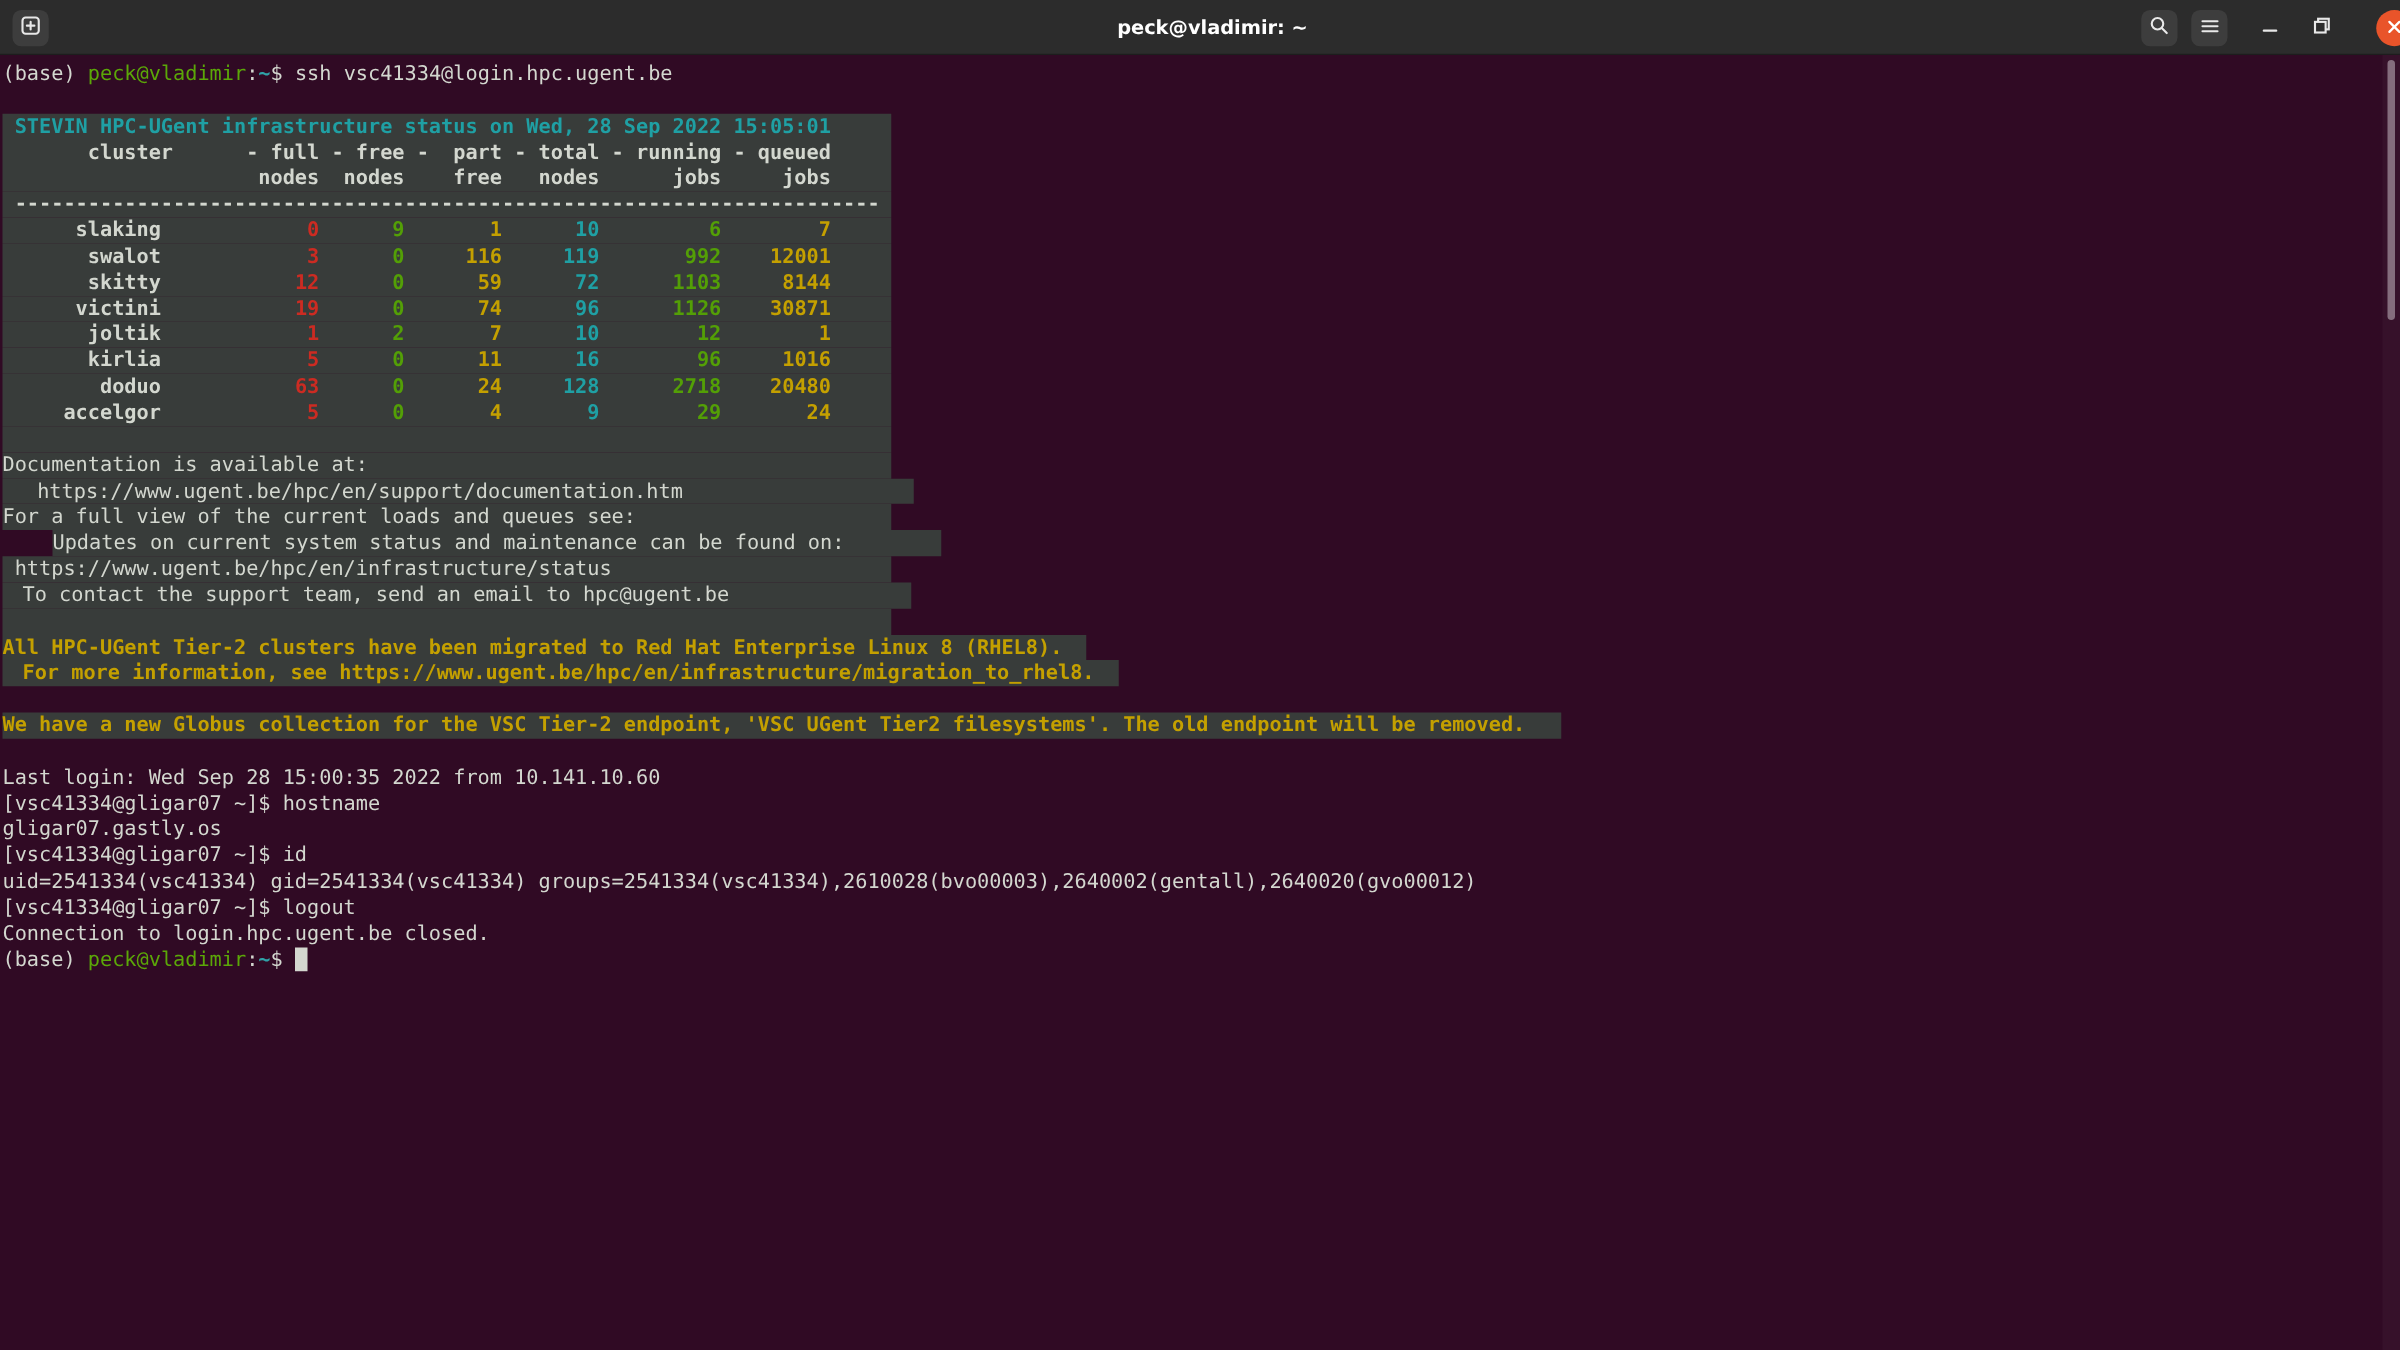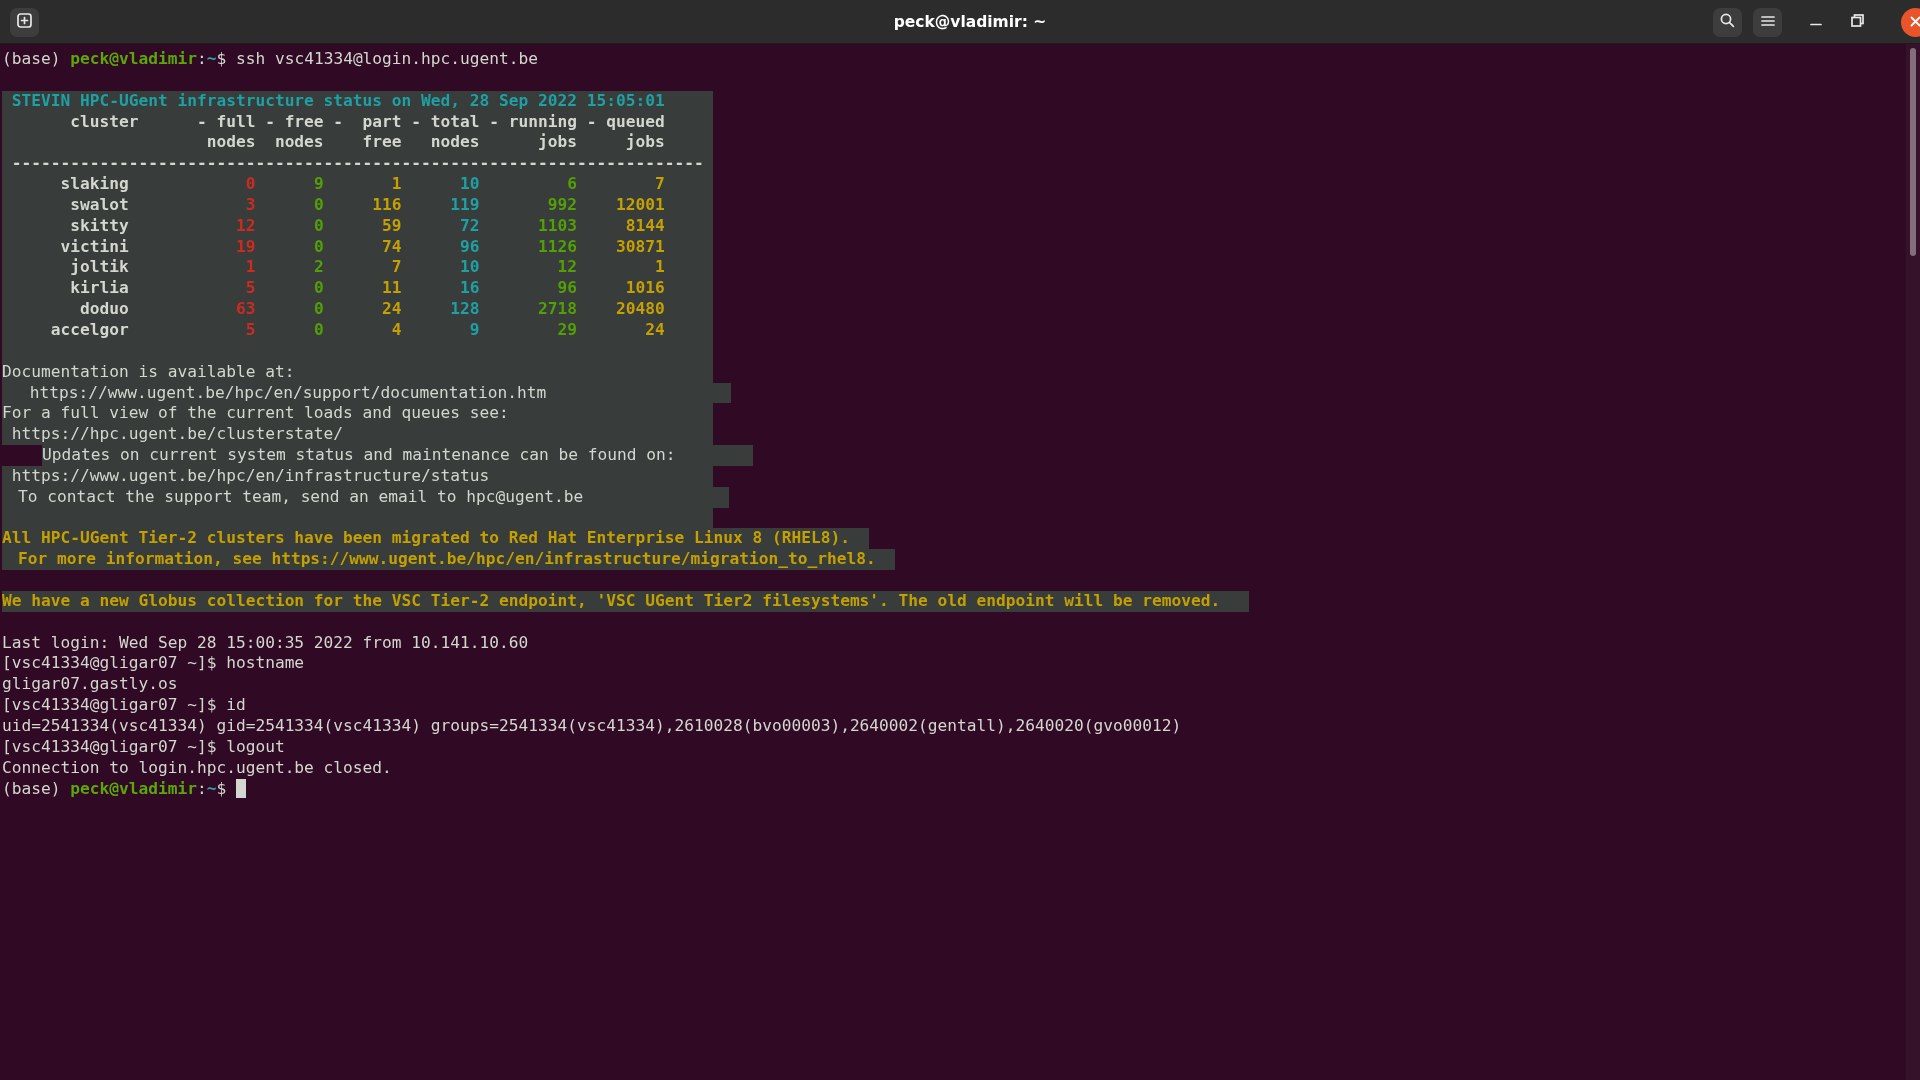--- a/index.html
+++ b/index.html
@@ -18,21 +18,21 @@
     background:var(--close_bg,#e9542a);display:flex;align-items:center;justify-content:center;}
   svg .st{stroke:var(--icon,#e8e8e8);stroke-width:1.7;fill:none;stroke-linecap:round;}
   
   .term{position:absolute;left:2px;top:44px;width:1918px;height:1036px;padding-top:5px;
     font-size:16.2px;line-height:20.85px;color:var(--white,#d3d7cf);}
   .tl{height:20.85px;white-space:pre;}
   .ls{display:inline-block;white-space:pre;height:20.85px;vertical-align:top;}
   .blk{background:var(--block_bg,#383c3a);}
   .w{color:var(--white,#d3d7cf);}
   .wb{color:var(--white,#d3d7cf);font-weight:bold;}
-  .g{color:var(--green,#5ba708);font-weight:bold;}
+  .g{color:var(--green,#5ba708);font-weight:normal;}
   .t{color:var(--teal,#2fa3a8);font-weight:bold;}
   .c{color:var(--cyan,#1fa0a4);font-weight:bold;}
   .r{color:var(--red,#cc2b22);font-weight:bold;}
   .gn{color:var(--num_green,#539f06);font-weight:bold;}
   .y{color:var(--yellow,#c4a000);font-weight:bold;}
   .yb{color:var(--yellow,#c4a000);font-weight:bold;}
   .cursor{display:inline-block;width:1ch;background:var(--white,#d3d7cf);height:19px;}
   
   .sb-track{position:absolute;right:0;top:44px;width:14px;height:1036px;background:rgba(255,255,255,0.03);}
   .sb-thumb{position:absolute;right:4px;top:48px;width:6px;height:208px;border-radius:3px;
@@ -113,21 +113,20 @@
       <div class="tl"><span class="ls blk" style="width: 73ch;"><span class="wb">       skitty</span><span class="r">           12</span><span class="gn">      0</span><span class="y">      59</span><span class="c">      72</span><span class="gn">      1103</span><span class="y">     8144</span></span></div>
       <div class="tl"><span class="ls blk" style="width: 73ch;"><span class="wb">      victini</span><span class="r">           19</span><span class="gn">      0</span><span class="y">      74</span><span class="c">      96</span><span class="gn">      1126</span><span class="y">    30871</span></span></div>
       <div class="tl"><span class="ls blk" style="width: 73ch;"><span class="wb">       joltik</span><span class="r">            1</span><span class="gn">      2</span><span class="y">       7</span><span class="c">      10</span><span class="gn">        12</span><span class="y">        1</span></span></div>
       <div class="tl"><span class="ls blk" style="width: 73ch;"><span class="wb">       kirlia</span><span class="r">            5</span><span class="gn">      0</span><span class="y">      11</span><span class="c">      16</span><span class="gn">        96</span><span class="y">     1016</span></span></div>
       <div class="tl"><span class="ls blk" style="width: 73ch;"><span class="wb">        doduo</span><span class="r">           63</span><span class="gn">      0</span><span class="y">      24</span><span class="c">     128</span><span class="gn">      2718</span><span class="y">    20480</span></span></div>
       <div class="tl"><span class="ls blk" style="width: 73ch;"><span class="wb">     accelgor</span><span class="r">            5</span><span class="gn">      0</span><span class="y">       4</span><span class="c">       9</span><span class="gn">        29</span><span class="y">       24</span></span></div>
       <div class="tl"><span class="ls blk" style="width: 73ch;"></span></div>
       <div class="tl"><span class="ls blk" style="width: 73ch;"><span class="w">Documentation is available at:</span></span></div>
       <div class="tl"><span class="ls blk" style="width: 73ch; padding-left: 18px;"><span class="w"> https://www.ugent.be/hpc/en/support/documentation.htm</span></span></div>
       <div class="tl"><span class="ls blk" style="width: 73ch;"><span class="w">For a full view of the current loads and queues see:</span></span></div>
-      <div class="tl"><span class="ls blk" style="width: 73ch;"><span class="w"> https://hpc.ugent.be/clusterstate/</span></span></div>
       <div class="tl"><span class="ls blk" style="width: 73ch; margin-left: 40px;"><span class="w">Updates on current system status and maintenance can be found on:</span></span></div>
       <div class="tl"><span class="ls blk" style="width: 73ch;"><span class="w"> https://www.ugent.be/hpc/en/infrastructure/status</span></span></div>
       <div class="tl"><span class="ls blk" style="width: 73ch; padding-left: 16px;"><span class="w">To contact the support team, send an email to hpc@ugent.be</span></span></div>
       <div class="tl"><span class="ls blk" style="width: 73ch;"></span></div>
       <div class="tl"><span class="ls blk" style="width: 89ch;"><span class="yb">All HPC-UGent Tier-2 clusters have been migrated to Red Hat Enterprise Linux 8 (RHEL8).</span></span></div>
       <div class="tl"><span class="ls blk" style="width: 90ch; padding-left: 16px;"><span class="yb">For more information, see https://www.ugent.be/hpc/en/infrastructure/migration_to_rhel8.</span></span></div>
       <div class="tl"><span class="ls"></span></div>
       <div class="tl"><span class="ls blk" style="width: 128ch;"><span class="yb">We have a new Globus collection for the VSC Tier-2 endpoint, 'VSC UGent Tier2 filesystems'. The old endpoint will be removed.</span></span></div>
       <div class="tl"><span class="ls"></span></div>
       <div class="tl"><span class="ls"><span class="w">Last login: Wed Sep 28 15:00:35 2022 from 10.141.10.60</span></span></div>

